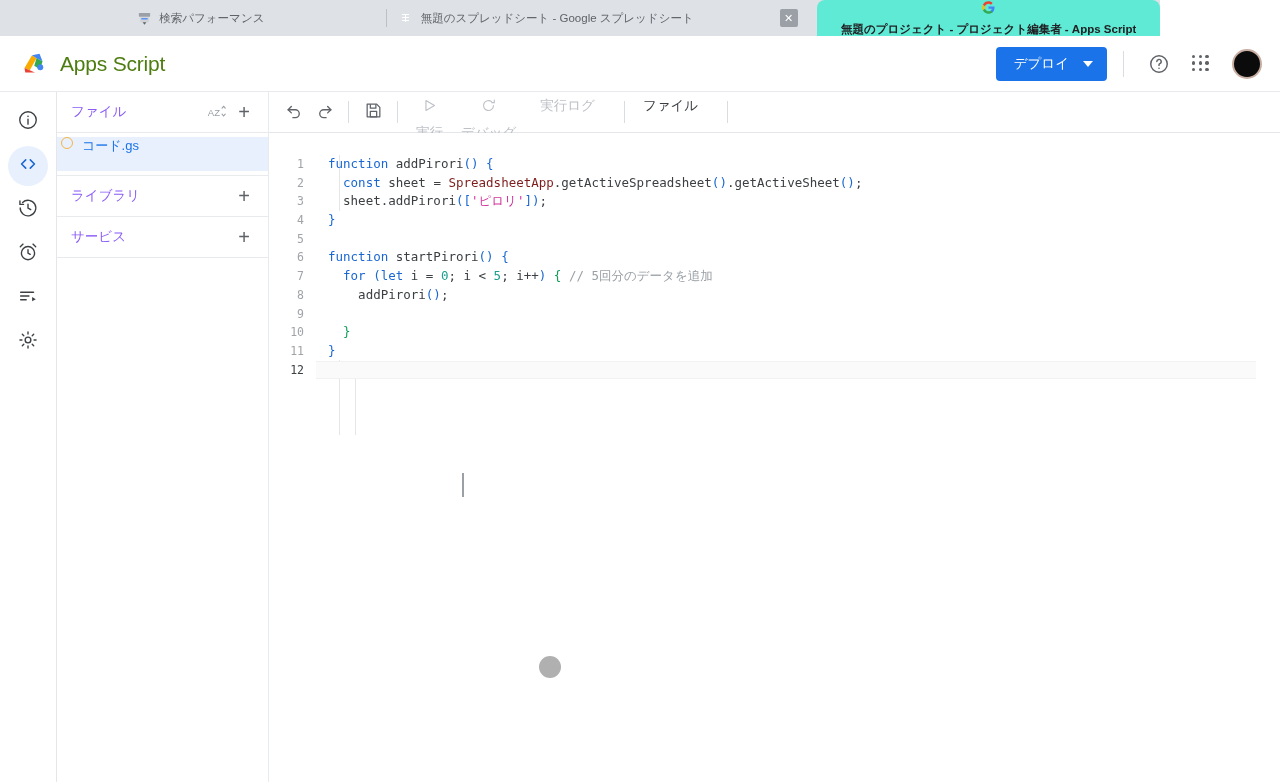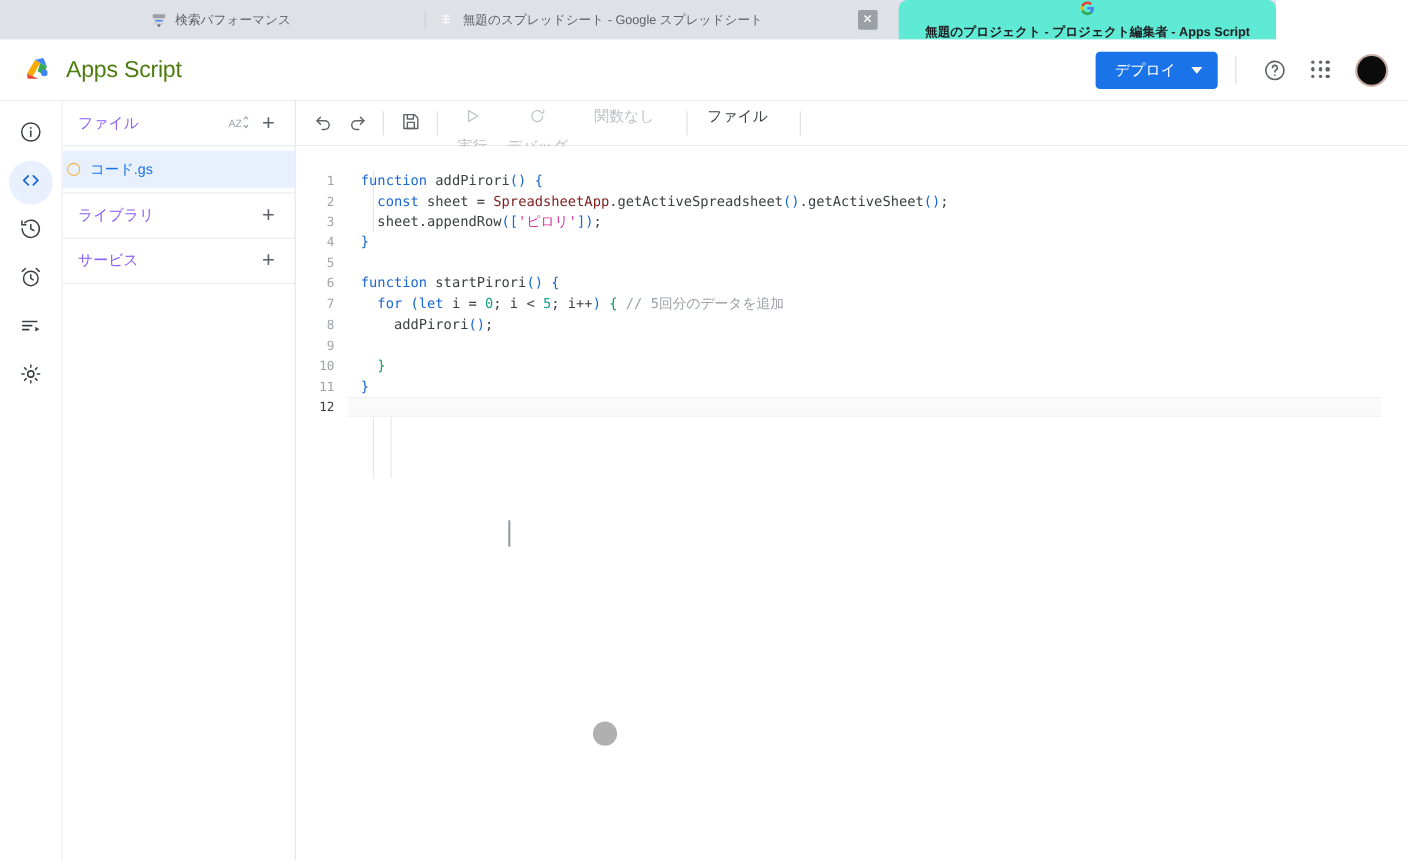--- a/index.html
+++ b/index.html
@@ -182,21 +182,21 @@
   }
   .panel-title { flex: 1; font-size: 13.5px; color: #8b5cf6; }
   .panel-act {
     width: 28px; height: 28px;
     display: flex; align-items: center; justify-content: center;
     color: #5f6368; cursor: pointer;
   }
   .plus-glyph { font-size: 20px; line-height: 1; color: #5f6368; font-weight: 300; }
   .file-item {
     height: 34px;
-    display: flex; align-items: center; gap: 9px;
+    display: flex; gap: 9px;
     padding-left: 4px;
     background: #e8f0fe;
     cursor: pointer;
   }
   .file-dot {
     width: 12px; height: 12px; border-radius: 50%;
     border: 1.6px solid #f5b544;
     flex: 0 0 12px;
   }
   .file-name { font-size: 13px; color: #1a73e8; }
@@ -523,21 +523,21 @@
     <span>
       <svg width="17" height="17" viewBox="0 0 24 24" fill="none" stroke="currentColor" stroke-width="1.6" stroke-linecap="round">
         <path d="M19 12a7 7 0 1 1-2.6-5.4"></path>
           <path d="M20.2 4.4v3.6h-3.6"></path>
       </svg>
     </span>
     <span class="tb-label">デバッグ</span>
   </div>
 
   <div class="tb-btn disabled" style="margin-left:6px">
-    <span class="tb-label">関数なし</span>
+    <span class="tb-label">実行ログ</span>
   </div>
 
   <span class="tb-sep" style="margin-left:20px"></span>
 
   <div class="tb-btn">
     <span class="tb-label">ファイル</span>
   </div>
 
   <span class="tb-sep" style="margin-left:20px"></span>
 </div>
@@ -550,21 +550,21 @@
   <div class="code-line">
         <span class="ln">1</span>
         <span class="code-text"><span class="tok-kw">function</span><span class="tok-fn"> addPirori</span><span class="tok-brk-b">()</span><span class="tok-brk"> </span><span class="tok-brk-b">{</span></span>
       </div>
       <div class="code-line">
         <span class="ln">2</span>
         <span class="code-text"><span class="tok-brk">  </span><span class="tok-kw">const</span><span class="tok-fn"> sheet </span><span class="tok-brk">=</span><span class="tok-brk"> </span><span class="tok-cls">SpreadsheetApp</span><span class="tok-fn">.getActiveSpreadsheet</span><span class="tok-brk-b">()</span><span class="tok-fn">.getActiveSheet</span><span class="tok-brk-b">()</span><span class="tok-brk">;</span></span>
       </div>
       <div class="code-line">
         <span class="ln">3</span>
-        <span class="code-text"><span class="tok-fn">  sheet.appendRow</span><span class="tok-brk-b">([</span><span class="tok-str">'ピロリ'</span><span class="tok-brk-b">])</span><span class="tok-brk">;</span></span>
+        <span class="code-text"><span class="tok-fn">  sheet.addPirori</span><span class="tok-brk-b">([</span><span class="tok-str">'ピロリ'</span><span class="tok-brk-b">])</span><span class="tok-brk">;</span></span>
       </div>
       <div class="code-line">
         <span class="ln">4</span>
         <span class="code-text"><span class="tok-brk-b">}</span></span>
       </div>
       <div class="code-line">
         <span class="ln">5</span>
         <span class="code-text"><span class="tok-brk"></span></span>
       </div>
       <div class="code-line">

